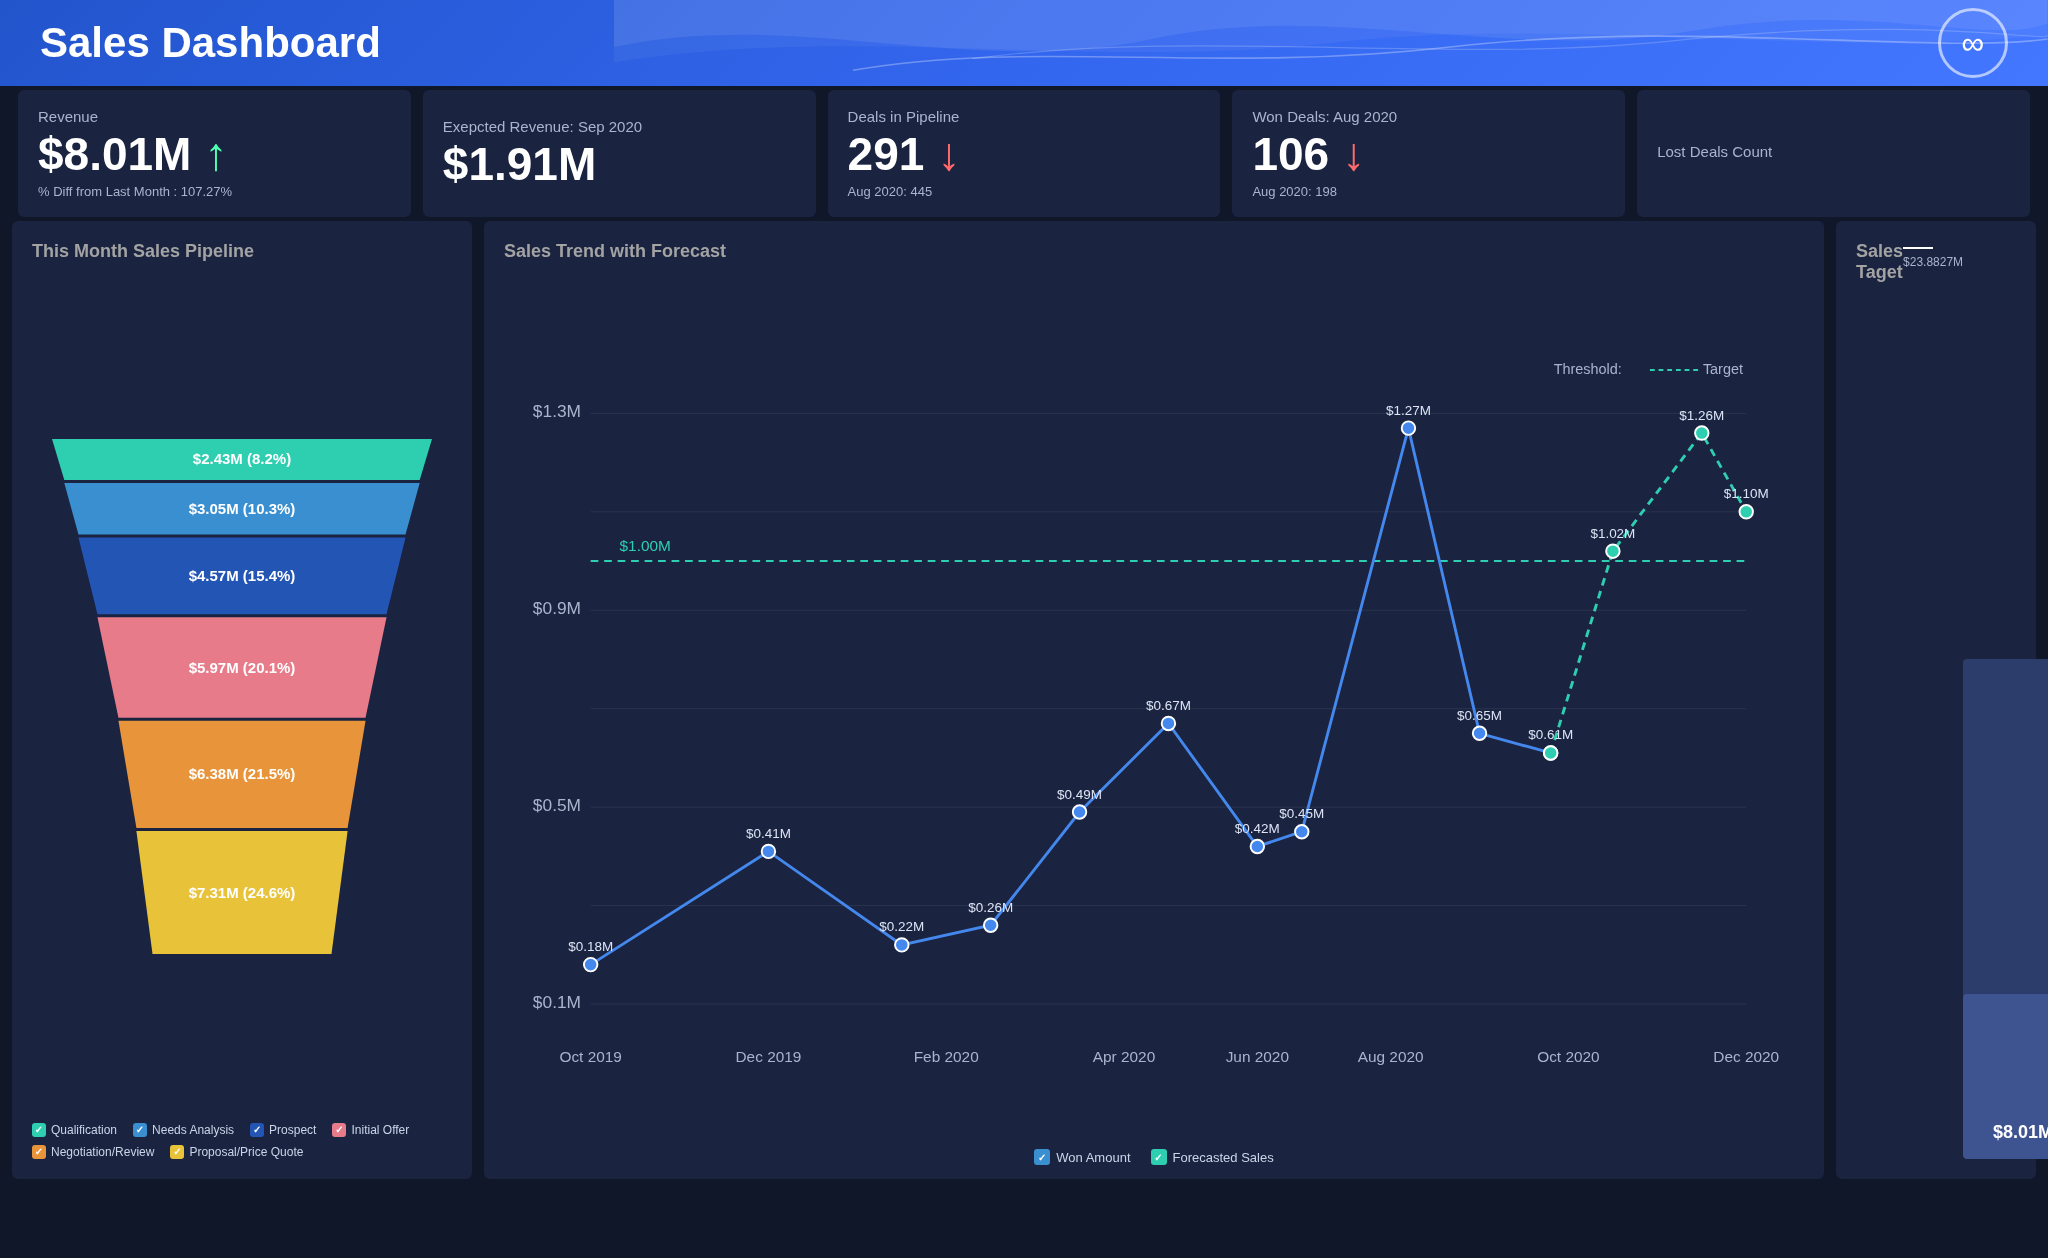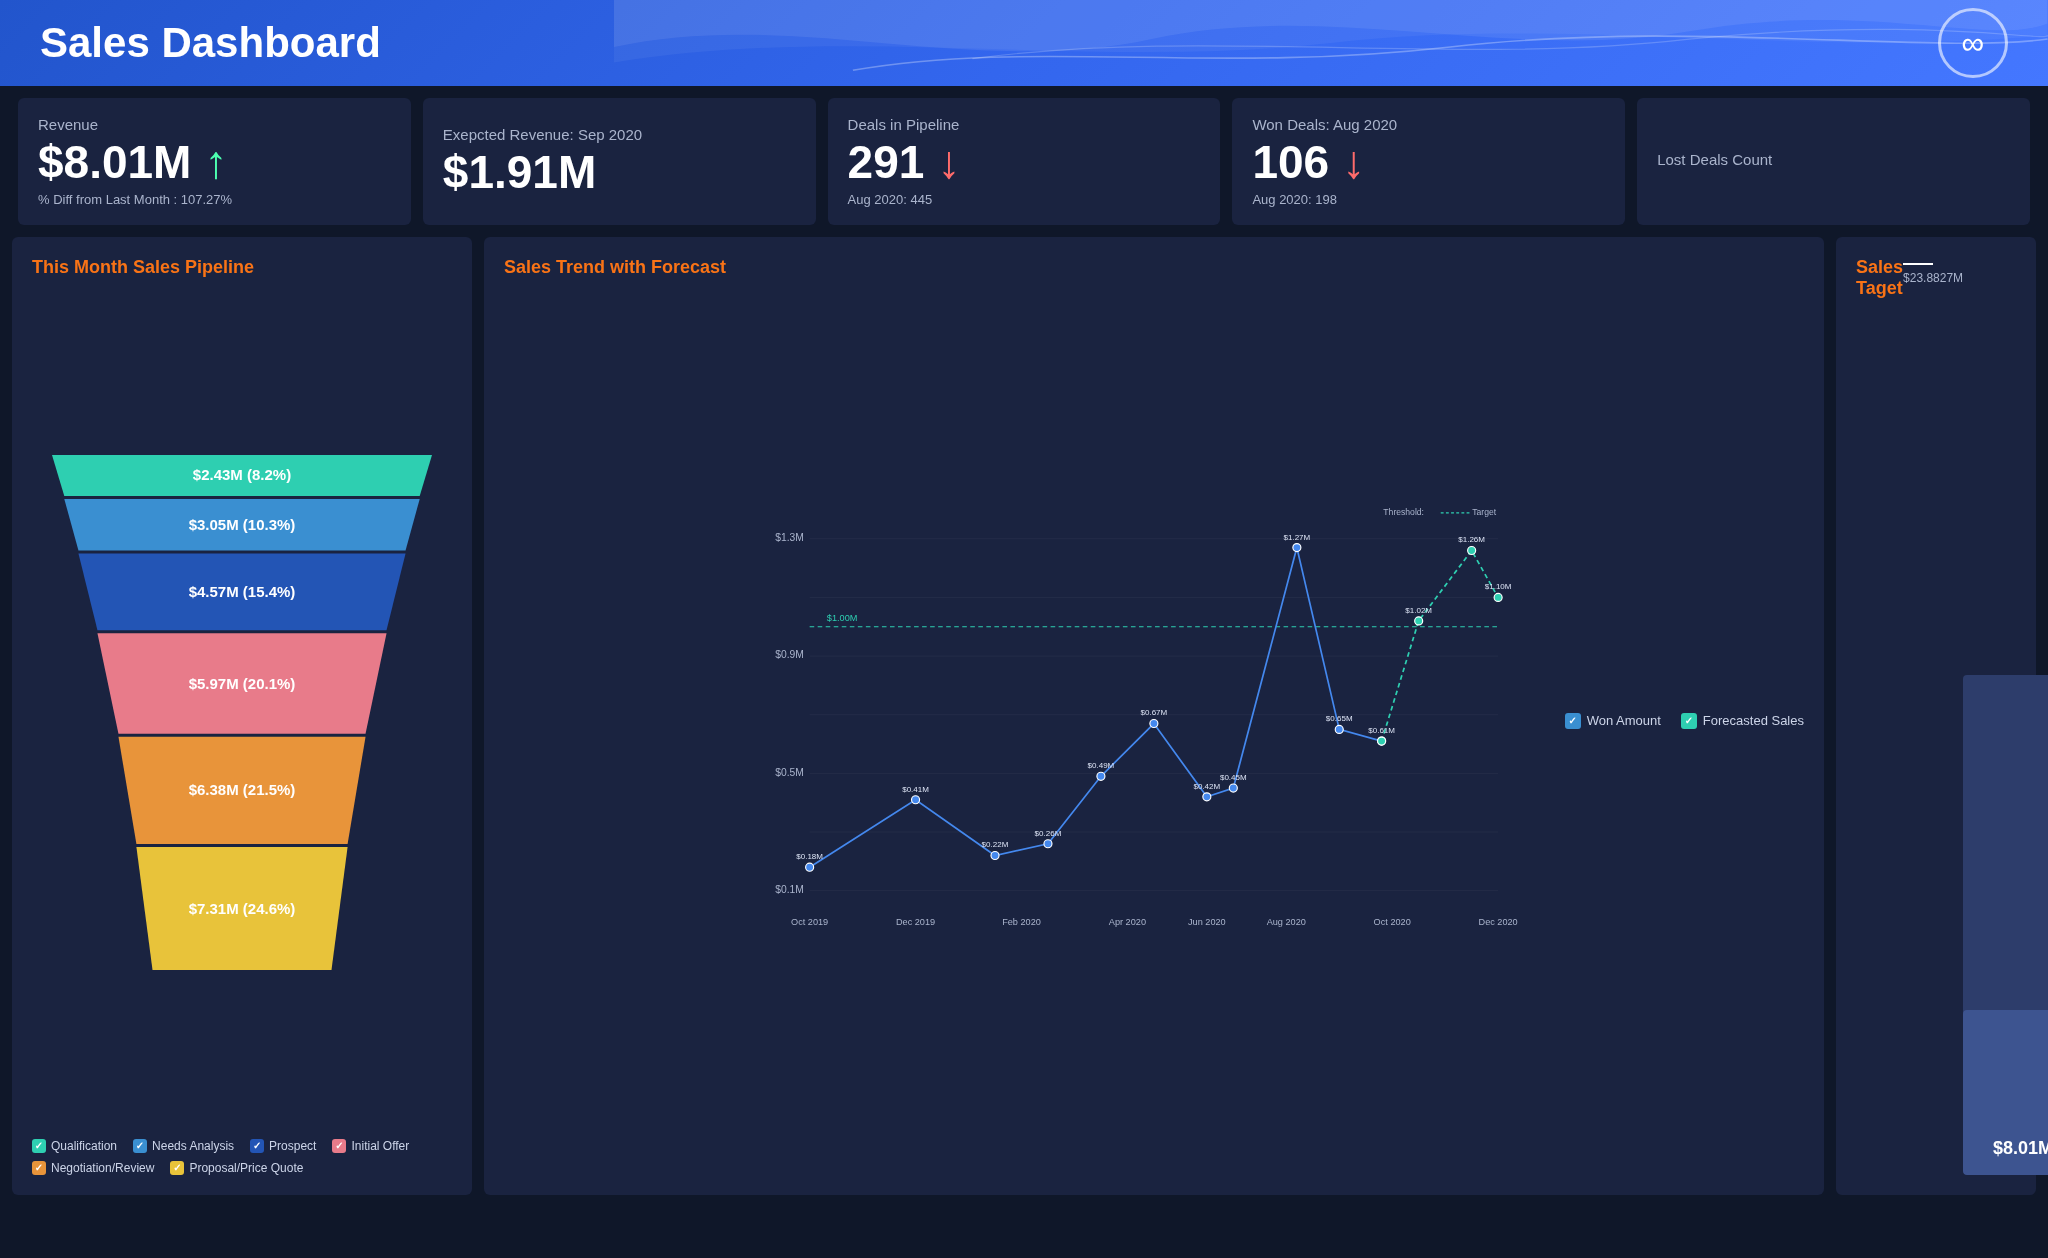--- a/index.html
+++ b/index.html
@@ -47,21 +47,21 @@
       display: flex;
       align-items: center;
       justify-content: center;
       font-size: 32px;
     }
 
     
     .kpi-row {
       display: flex;
       gap: 0;
-      padding: 12px 12px;
+      padding: 4px 12px;
       background: #0f1729;
     }
     .kpi-card {
       flex: 1;
       background: #1a2340;
       border-radius: 6px;
       margin: 0 6px;
       padding: 18px 20px;
       display: flex;
       flex-direction: column;
@@ -101,21 +101,21 @@
       border-radius: 6px;
       padding: 20px;
       width: 460px;
       flex-shrink: 0;
       display: flex;
       flex-direction: column;
     }
     .panel-title {
       font-size: 18px;
       font-weight: 600;
-      color: #f97316;
+      color: #a3a3a3;
       margin-bottom: 20px;
     }
     .funnel-container {
       flex: 1;
       display: flex;
       flex-direction: column;
       align-items: center;
       justify-content: center;
       gap: 3px;
     }
@@ -147,21 +147,21 @@
       font-weight: 700;
     }
 
     
     .trend-panel {
       background: #1a2340;
       border-radius: 6px;
       padding: 20px;
       flex: 1;
       display: flex;
-      flex-direction: row;
+      flex-direction: column;
       gap: 32px;
     }
 
     
     .chart-area {
       flex: 1;
       position: relative;
     }
 
     

